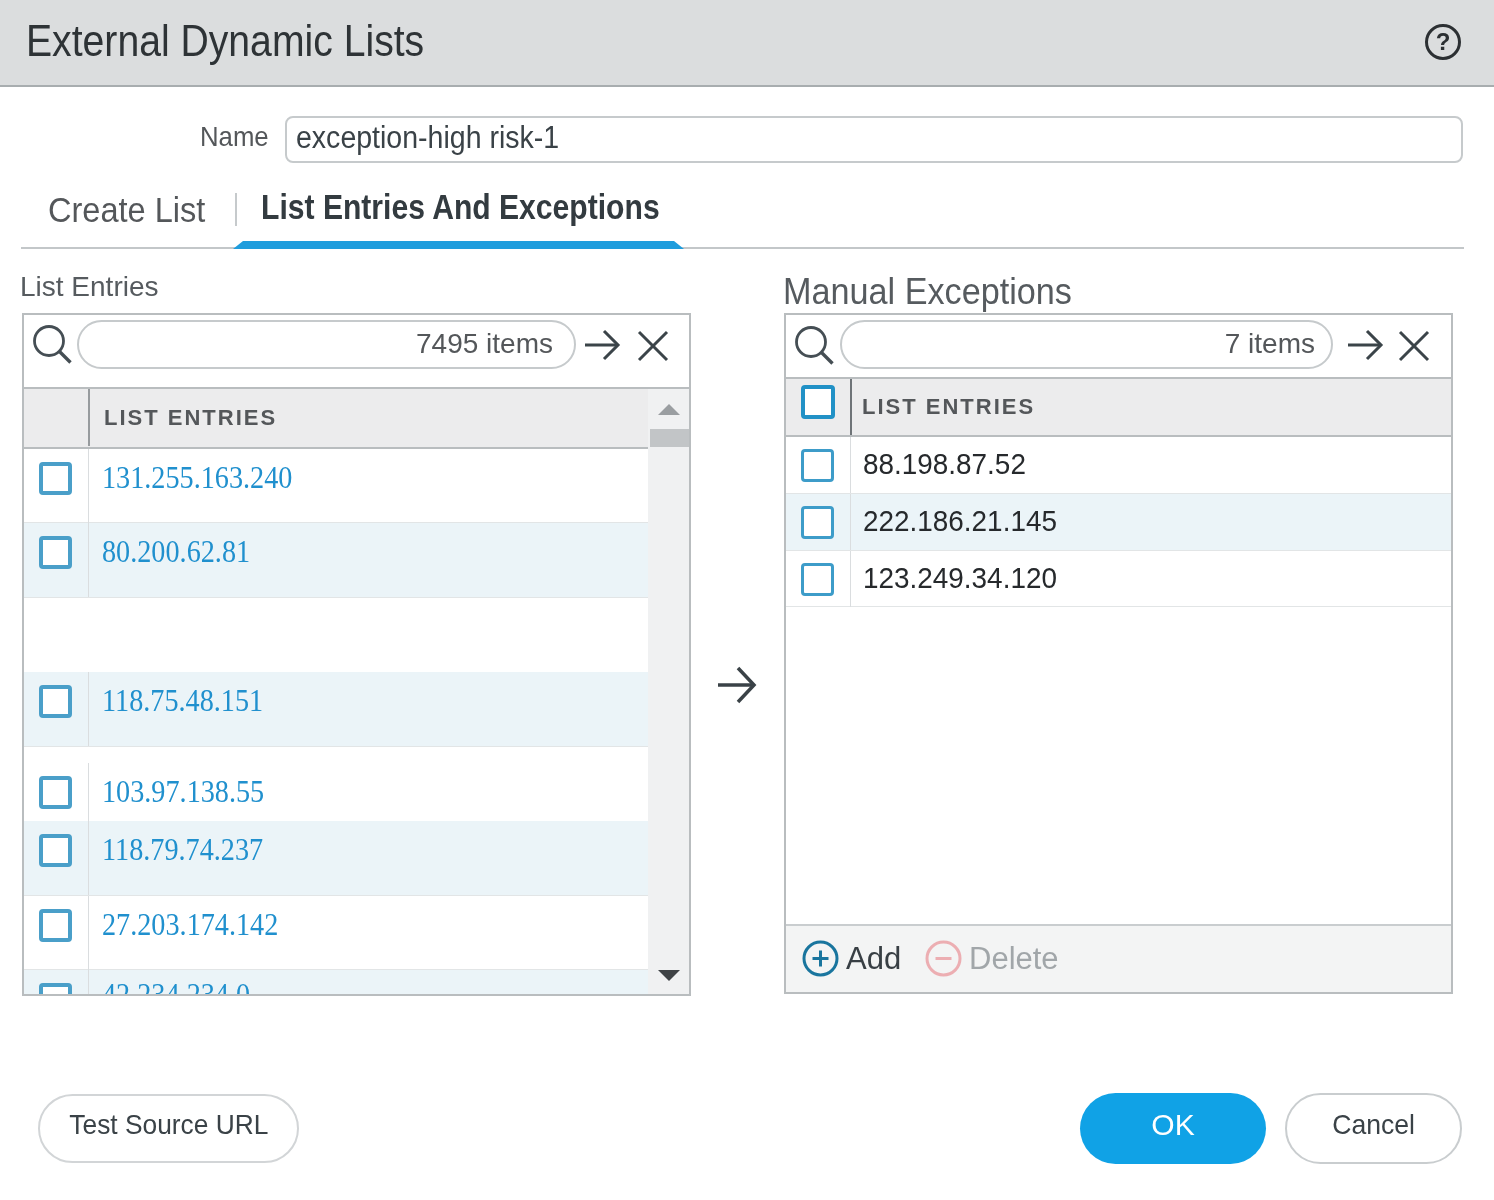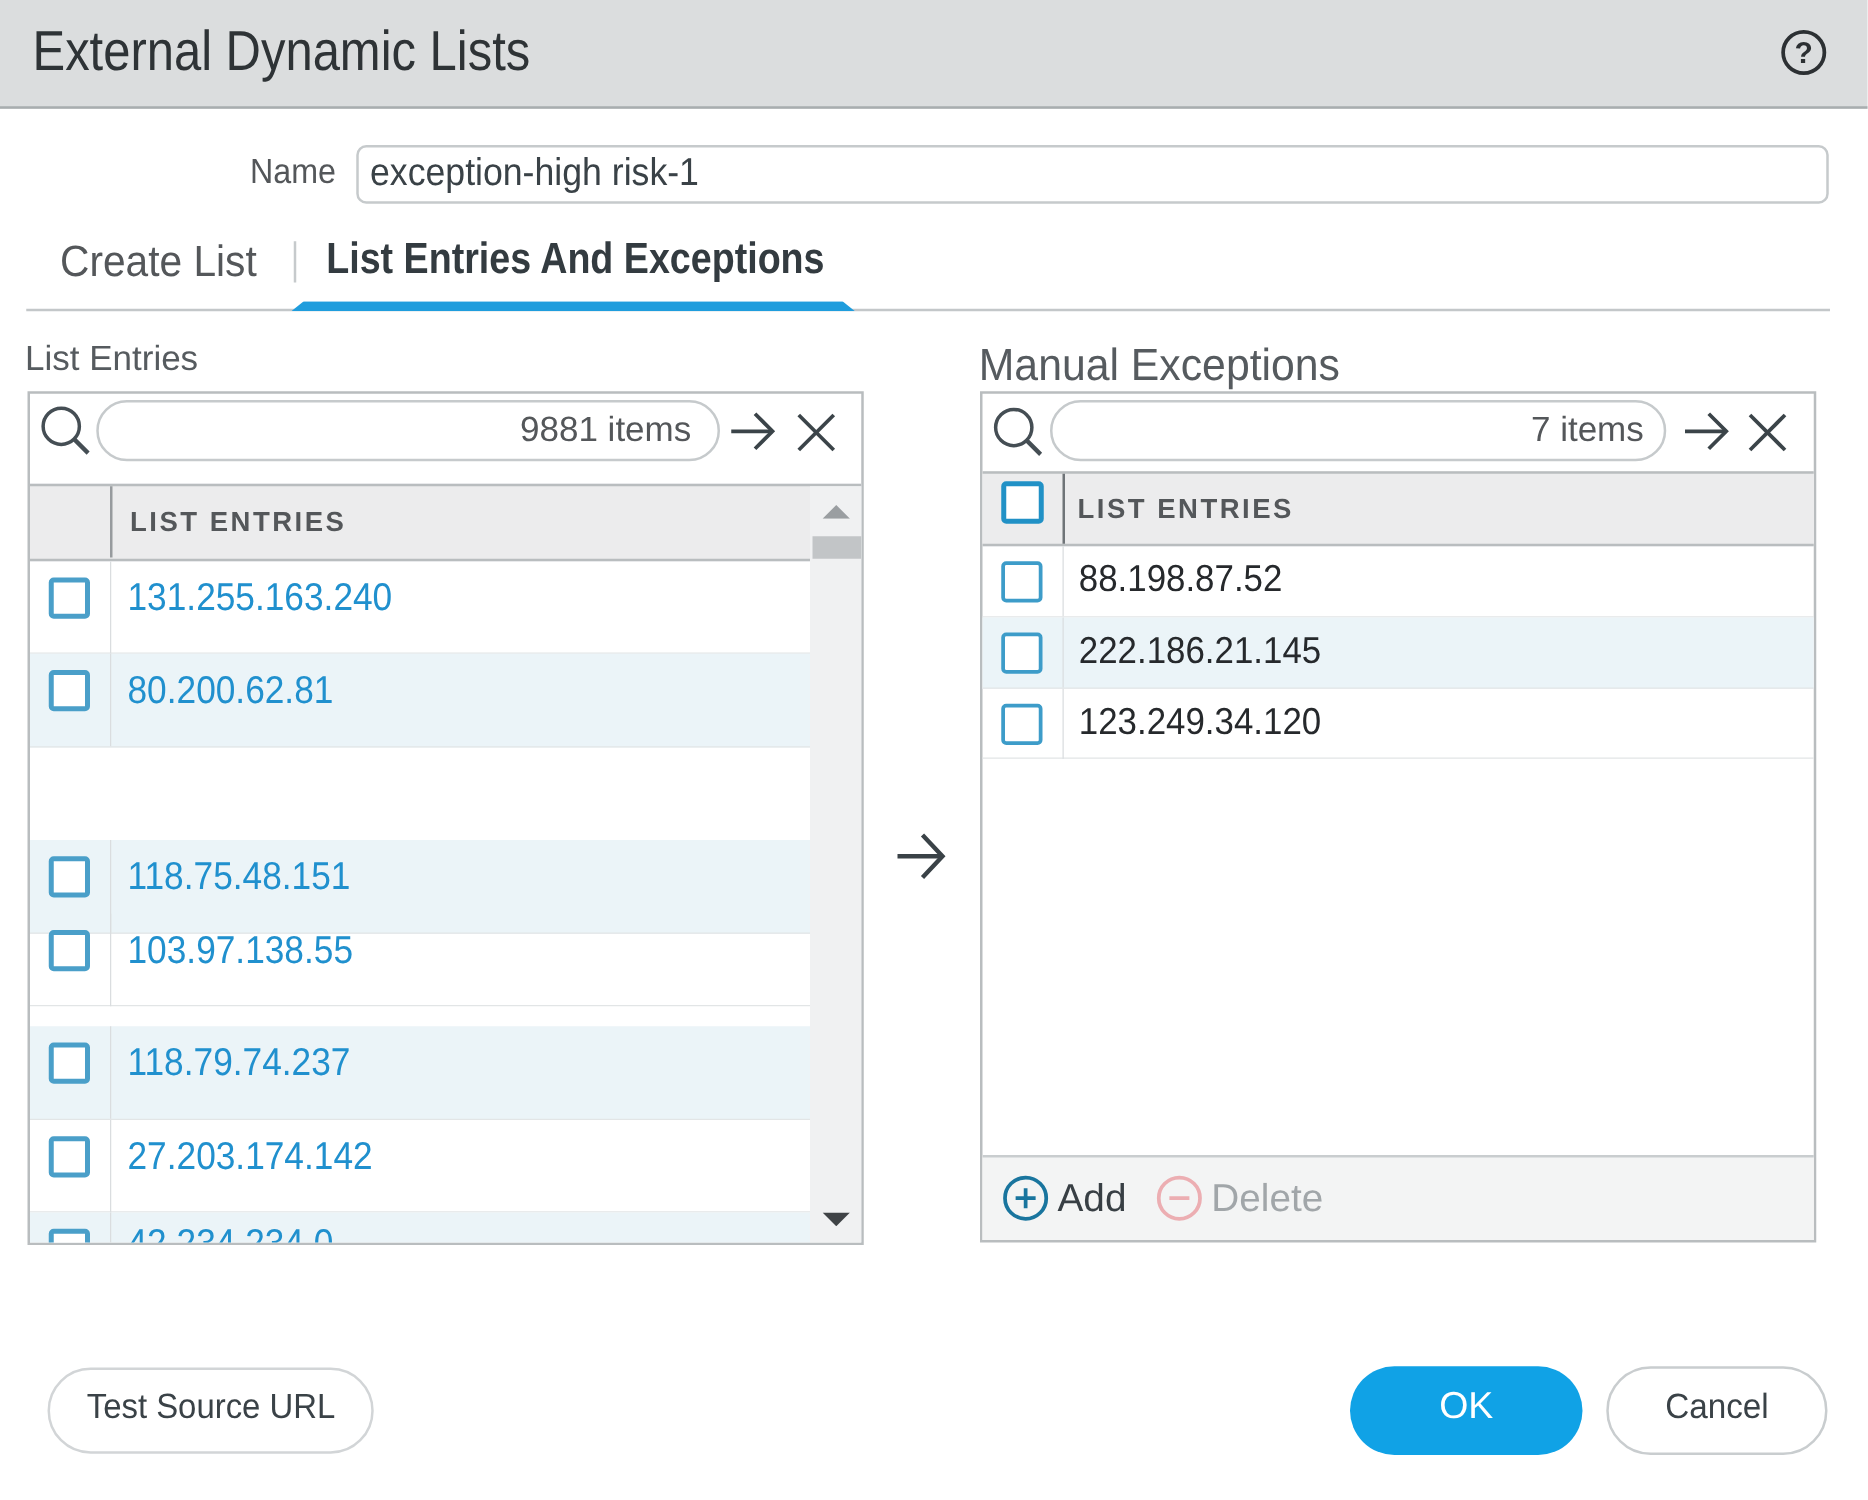--- a/index.html
+++ b/index.html
@@ -91,51 +91,51 @@
 
 <div class="abs" id="lh"><span class="t">List Entries</span></div>
 <div class="abs" id="rh"><span class="t s95">Manual Exceptions</span></div>
 
 <div class="abs panel" id="lp">
   <svg class="abs" style="left:8px;top:9px;" width="42" height="42" viewBox="0 0 42 42">
       <circle cx="17" cy="17" r="14.5" fill="none" stroke="#454e54" stroke-width="2.8"></circle>
       <line x1="27.5" y1="27.5" x2="38.5" y2="38.5" stroke="#454e54" stroke-width="3.4"></line>
     </svg>
   <div class="pill" style="left:53px;top:5px;width:499px;height:49px;"></div>
-  <div class="pilltext" style="left:252px;top:13px;width:277px;"><span class="t s100">9881 items</span></div>
+  <div class="pilltext" style="left:252px;top:13px;width:277px;"><span class="t s100">7495 items</span></div>
   <svg class="abs" style="left:560px;top:13px;" width="38" height="34" viewBox="0 0 38 34">
       <line x1="1" y1="17" x2="34" y2="17" stroke="#3b4449" stroke-width="3"></line>
       <polyline points="20,3 34,17 20,31" fill="none" stroke="#3b4449" stroke-width="3"></polyline>
     </svg>
   <svg class="abs" style="left:613px;top:15px;" width="32" height="32" viewBox="0 0 32 32">
       <line x1="2" y1="2" x2="30" y2="30" stroke="#3b4449" stroke-width="3"></line>
       <line x1="30" y1="2" x2="2" y2="30" stroke="#3b4449" stroke-width="3"></line>
     </svg>
 
   <div class="thead" style="left:0;top:72px;width:665px;height:61.5px;"></div>
   <div class="colsep" style="left:64px;top:74px;height:57px;background:#979b9e;width:2px;"></div>
   <div class="theadtxt" style="left:80px;top:90px;">LIST ENTRIES</div>
 
-  <div id="lrows" class="abs" style="left:0;top:133.5px;width:624px;height:545.5px;overflow:hidden;">
+  <div id="lrows" class="abs" style="left:0;top:133.5px;width:624px;height:545.5px;overflow:hidden;font-family:Liberation Serif, serif;">
       <div class="lrow" style="top:0.0px;">
         <div class="colsep" style="left:64px;top:0;height:74px;background:#dadddf;"></div>
         <div class="cb" style="left:15px;top:13px;width:33px;height:33px;border:4px solid #4a9fc9;"></div>
         <div class="ip"><span class="t s91">131.255.163.240</span></div>
       </div>
       <div class="lrow altbg" style="top:74.5px;">
         <div class="colsep" style="left:64px;top:0;height:74px;background:#dadddf;"></div>
         <div class="cb" style="left:15px;top:13px;width:33px;height:33px;border:4px solid #4a9fc9;"></div>
         <div class="ip"><span class="t s91">80.200.62.81</span></div>
       </div>
       <div class="lrow altbg" style="top:223.5px;">
         <div class="colsep" style="left:64px;top:0;height:74px;background:#dadddf;"></div>
         <div class="cb" style="left:15px;top:13px;width:33px;height:33px;border:4px solid #4a9fc9;"></div>
         <div class="ip"><span class="t s91">118.75.48.151</span></div>
       </div>
-      <div class="lrow" style="top:282px;">
+      <div class="lrow" style="top:314px;">
         <div class="colsep" style="left:64px;top:0;height:74px;background:#dadddf;"></div>
         <div class="cb" style="left:15px;top:13px;width:33px;height:33px;border:4px solid #4a9fc9;"></div>
         <div class="ip"><span class="t s91">103.97.138.55</span></div>
       </div>
       <div class="lrow altbg" style="top:372.5px;">
         <div class="colsep" style="left:64px;top:0;height:74px;background:#dadddf;"></div>
         <div class="cb" style="left:15px;top:13px;width:33px;height:33px;border:4px solid #4a9fc9;"></div>
         <div class="ip"><span class="t s91">118.79.74.237</span></div>
       </div>
       <div class="lrow" style="top:447.0px;">

